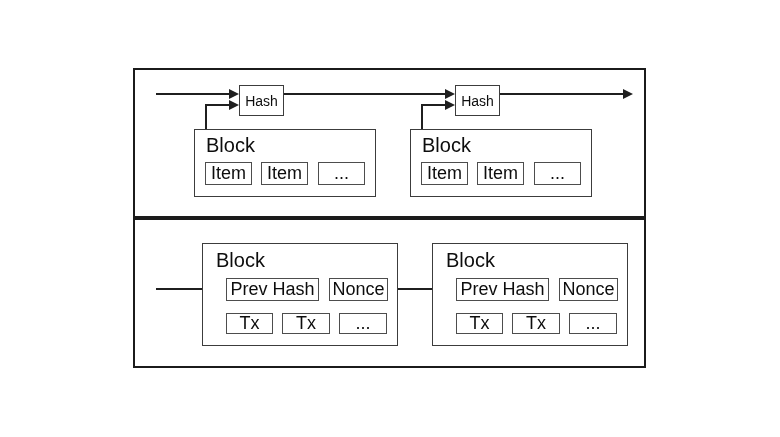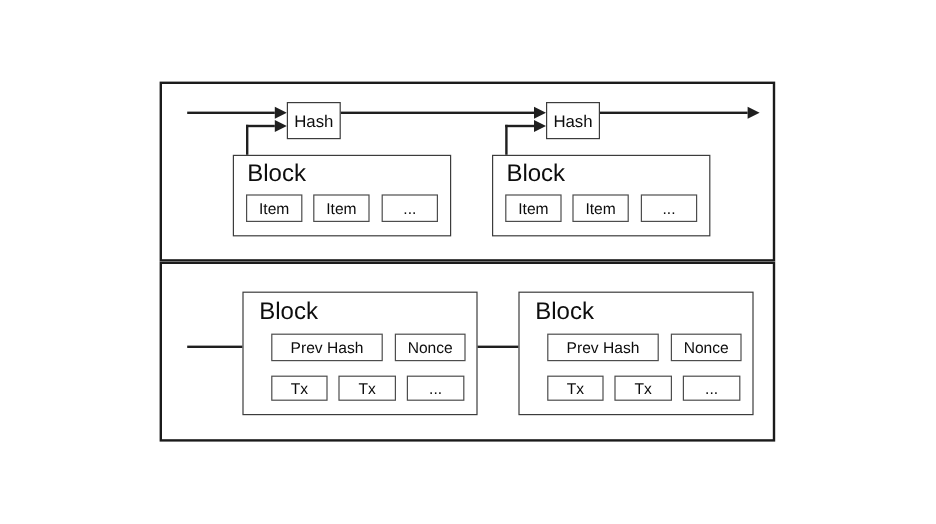--- a/index.html
+++ b/index.html
@@ -12,21 +12,21 @@
   }
   html,body{margin:0;padding:0;background:var(--background);}
   #canvas{
     position:relative;width:780px;height:437px;background:var(--background);
     font-family:"Liberation Sans", sans-serif;color:var(--text);overflow:hidden;
   }
   .panel{position:absolute;border:2px solid var(--panel-border);background:var(--background);box-sizing:border-box;}
   .blockbox{position:absolute;border:1px solid var(--block-border);background:var(--background);box-sizing:border-box;}
   .blocklabel{position:absolute;font-size:20px;line-height:16px;color:var(--text);white-space:nowrap;}
   .minibox{position:absolute;border:1px solid var(--box-border);background:var(--background);box-sizing:border-box;
-    display:flex;align-items:center;justify-content:center;font-size:13px;color:var(--text);white-space:nowrap;}
+    display:flex;align-items:center;justify-content:center;font-size:18px;color:var(--text);white-space:nowrap;}
   .hashbox{position:absolute;border:1px solid var(--block-border);background:var(--background);box-sizing:border-box;
     display:flex;align-items:center;justify-content:center;font-size:14px;color:var(--text);}
   .hline{position:absolute;height:2px;background:var(--line);}
   .vline{position:absolute;width:2px;background:var(--line);}
   .ah{position:absolute;width:0;height:0;border-top:5px solid transparent;border-bottom:5px solid transparent;border-left:10px solid var(--line);}
 </style>
 </head>
 <body>
 
 <div id="canvas">

